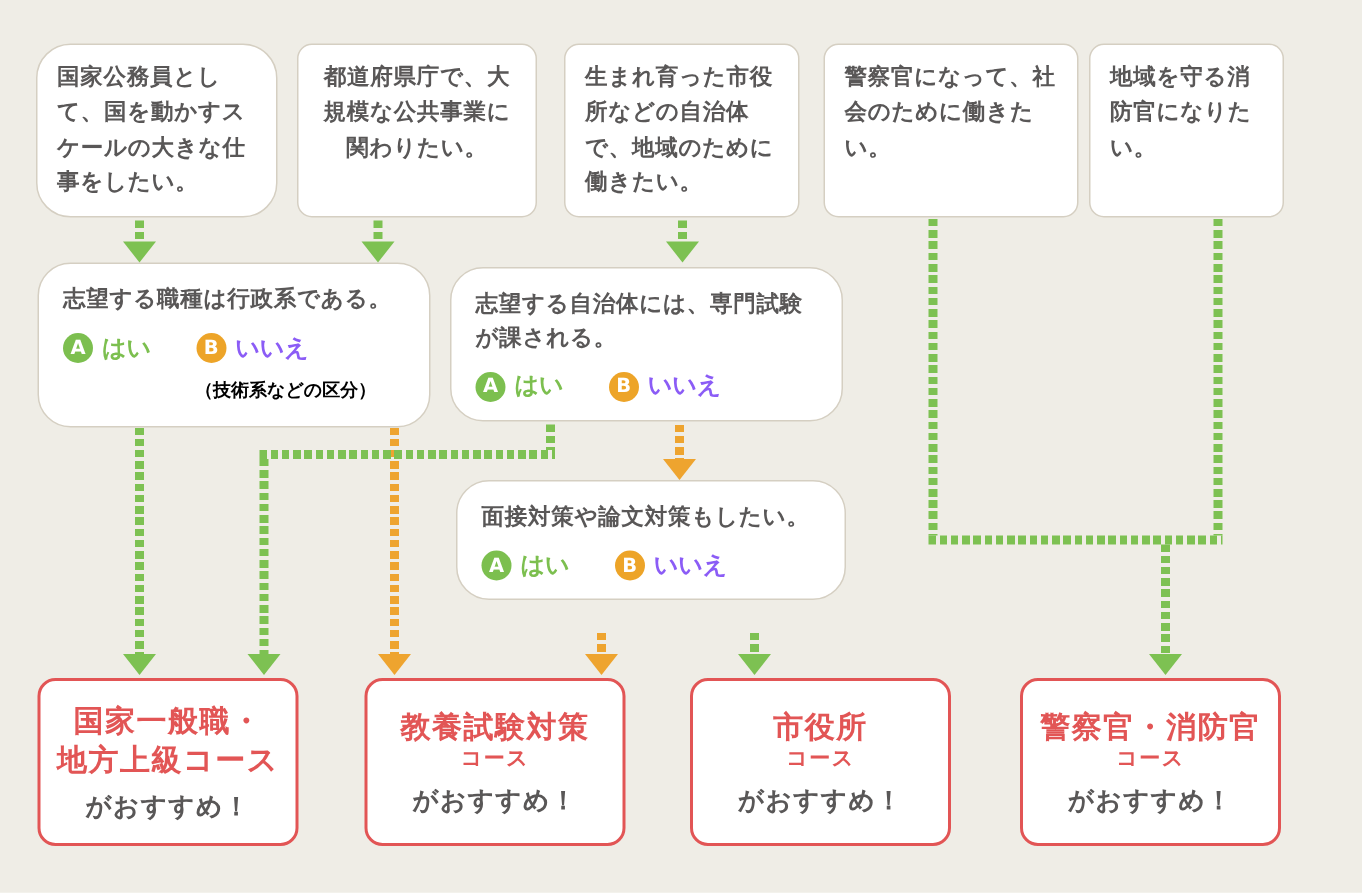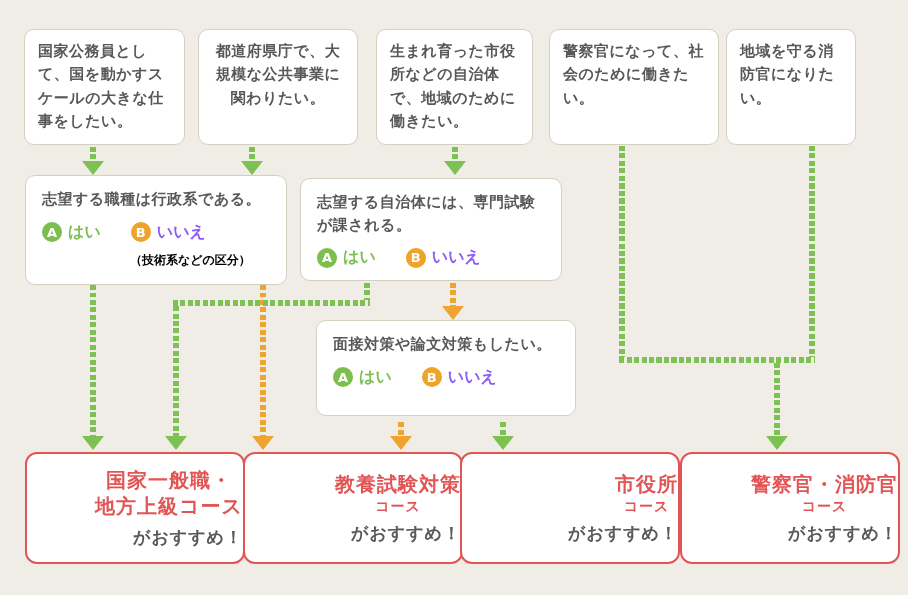--- a/index.html
+++ b/index.html
@@ -10,42 +10,42 @@
   }
   
   .sbox {
     position:absolute; top:29px; height:116px; box-sizing:border-box;
     background:#FFFFFF; border:1px solid #D5CFC2; border-radius:10px;
     padding:10px 13px; font-size:15px; font-weight:700; color:#595757;
     line-height:1.55; letter-spacing:0.5px;
   }
   .qbox {
     position:absolute; box-sizing:border-box; background:#FFFFFF;
-    border:1px solid #D5CFC2; border-radius:10px; padding:12px 16px;
+    border:1px solid #D5CFC2; border-radius:22px; padding:12px 16px;
   }
   .qtext { font-size:15px; font-weight:700; color:#595757; line-height:1.5; letter-spacing:0.5px; }
   .opts  { display:flex; align-items:center; margin-top:11px; }
   .opt   { display:flex; align-items:center; gap:6px; }
   .opt + .opt { margin-left:30px; }
   .badge {
     width:20px; height:20px; border-radius:50%; color:#FFFFFF;
     font-size:13px; font-weight:700; display:flex; align-items:center;
     justify-content:center; flex:0 0 auto;
   }
   .badge.g-bg { background:#7CBF4F; }
   .badge.o-bg { background:#EDA428; }
   .olabel { font-size:16px; font-weight:700; }
   .olabel.gt { color:#7CBF4F; }
   .olabel.ot { color:#8b5cf6; }
   .note { font-size:12px; font-weight:700; color:#000000; margin:9px 0 0 88px; }
   
   .rbox {
-    position:absolute; top:452px; width:220px; height:112px; box-sizing:border-box;
+    position:absolute; top:452px; width:174px; height:112px; box-sizing:border-box;
     background:#FFFFFF; border:2px solid #E25555; border-radius:12px;
-    display:flex; flex-direction:column; align-items:flex-end; justify-content:center;
+    display:flex; flex-direction:column; align-items:center; justify-content:center;
     text-align:center;
   }
   .course { color:#E25555; font-weight:700; font-size:20px; line-height:1.3; letter-spacing:1px; }
   .course-l2 { font-size:14px; }
   .course-l2.big { font-size:20px; }
   .rec { color:#595757; font-weight:700; font-size:17px; margin-top:7px; letter-spacing:1px; }
   
   .vl { position:absolute; width:6px;
         background-image:repeating-linear-gradient(to bottom, currentColor 0 5px, transparent 5px 7.5px); }
   .hl { position:absolute; height:6px;
@@ -56,21 +56,21 @@
   .arr { position:absolute; width:0; height:0;
          border-left:11px solid transparent; border-right:11px solid transparent;
          border-top:14px solid #7DC152; }
   .arr.o-a { border-top-color:#EEA42F; }
 </style>
 </head>
 <body>
 
 <div id="stage">
 
-  <div class="sbox" style="left:24px;  width:161px;"><span>国家公務員として、国を動かすスケールの大きな仕事をしたい。</span></div>
+  <div class="sbox" style="left:24px;  width:161px;border-radius:23px;"><span>国家公務員として、国を動かすスケールの大きな仕事をしたい。</span></div>
   <div class="sbox" style="left:198px; width:160px;text-align:center;"><span>都道府県庁で、大規模な公共事業に関わりたい。</span></div>
   <div class="sbox" style="left:376px; width:157px;"><span>生まれ育った市役所などの自治体で、地域のために働きたい。</span></div>
   <div class="sbox" style="left:549px; width:170px;"><span>警察官になって、社会のために働きたい。</span></div>
   <div class="sbox" style="left:726px; width:130px;"><span>地域を守る消防官になりたい。</span></div>
 
   <div class="qbox" style="left:25px; top:175px; width:262px; height:110px;">
     <div class="qtext">志望する職種は行政系である。</div>
     <div class="opts">
       <div class="opt">
         <span class="badge g-bg">A</span>
@@ -91,21 +91,21 @@
         <span class="badge g-bg">A</span>
         <span class="olabel gt">はい</span>
       </div>
       <div class="opt">
         <span class="badge o-bg">B</span>
         <span class="olabel ot">いいえ</span>
       </div>
     </div>
   </div>
 
-  <div class="qbox" style="left:316px; top:320px; width:260px; height:96px;">
+  <div class="qbox" style="left:304px; top:320px; width:260px; height:80px;">
     <div class="qtext">面接対策や論文対策もしたい。</div>
     <div class="opts">
       <div class="opt">
         <span class="badge g-bg">A</span>
         <span class="olabel gt">はい</span>
       </div>
       <div class="opt">
         <span class="badge o-bg">B</span>
         <span class="olabel ot">いいえ</span>
       </div>

